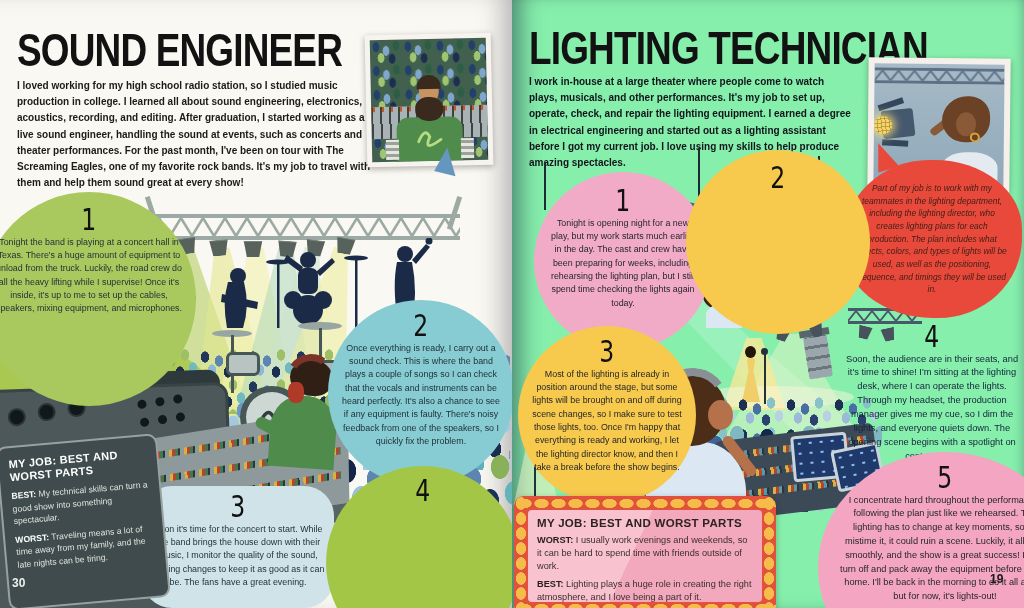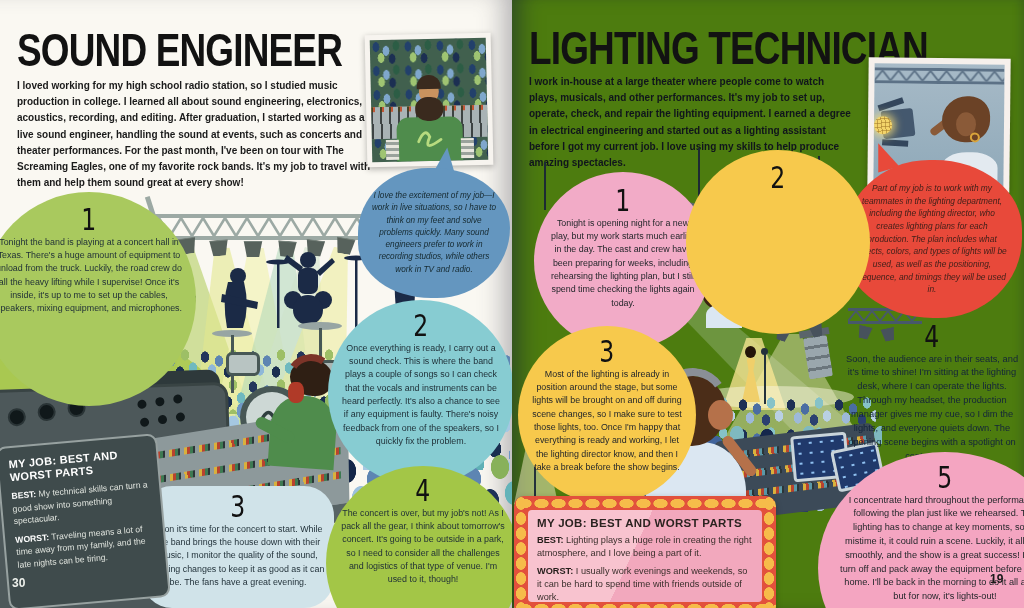--- a/index.html
+++ b/index.html
@@ -1,20 +1,20 @@
 <!DOCTYPE html>
 <html><head>
 <meta charset="utf-8">
 <style>
   * { margin:0; padding:0; box-sizing:border-box; }
   html,body { width:1024px; height:608px; overflow:hidden; background:#333; }
   .spread { position:relative; width:1024px; height:608px; font-family:"Liberation Sans", sans-serif; }
   .page { position:absolute; top:0; height:608px; overflow:hidden; }
   .page-left  { left:0;   width:512px; background:#faf8f2; box-shadow:inset -22px 0 26px -14px rgba(60,60,75,.38); }
-  .page-right { left:512px; width:512px; background:#4d7c0f; box-shadow:inset 20px 0 22px -12px rgba(15,30,55,.5), inset -8px 0 10px -6px rgba(15,30,55,.25); }
+  .page-right { left:512px; width:512px; background:#86efac; box-shadow:inset 20px 0 22px -12px rgba(15,30,55,.5), inset -8px 0 10px -6px rgba(15,30,55,.25); }
 
   
   .big-title { position:absolute; font-weight:800; font-size:44px; letter-spacing:-1px; color:#121212; transform:scaleX(.84) scaleY(1.05); transform-origin:left top; white-space:nowrap; }
   .intro { position:absolute; font-size:10px; font-weight:700; line-height:1.62; color:#1b1b1b; }
 
   
   .b { position:absolute; border-radius:50%; display:flex; flex-direction:column; align-items:center; text-align:center; z-index:6; }
   .num { font-family:"DejaVu Sans", sans-serif; font-size:31px; font-weight:500; color:#111; transform:scaleX(.76); line-height:1.05; }
   .txt { font-size:8.9px; line-height:1.5; color:#1e2e36; }
   .bubble1 { left:-18px; top:192px; width:214px; height:214px; background:#a9c95e; padding-top:11px; }
@@ -346,39 +346,35 @@
         </div>
         <div class="pL-sleeve" style="left:50%;margin-left:-44px;"></div>
         <div class="pL-sleeve" style="left:50%;margin-left:31px;"></div>
         <div class="pL-face"></div>
         <div class="pL-hair"></div>
         <div class="pL-beard"></div>
       </div>
     </div>
 
     <div class="tailL"></div>
-    <div class="speechL">
-      <p class="stx">I love the excitement of my job—I work in live situations, so I have to think on my feet and solve problems quickly. Many sound engineers prefer to work in recording studios, while others work in TV and radio.</p>
-    </div>
 
     <div class="b bubble1">
       <div class="num">1</div>
       <p class="txt">Tonight the band is playing at a concert hall in Texas. There's a huge amount of equipment to unload from the truck. Luckily, the road crew do all the heavy lifting while I supervise! Once it's inside, it's up to me to set up the cables, speakers, mixing equipment, and microphones.</p>
     </div>
     <div class="b bubble2">
       <div class="num">2</div>
       <p class="txt">Once everything is ready, I carry out a sound check. This is where the band plays a couple of songs so I can check that the vocals and instruments can be heard perfectly. It's also a chance to see if any equipment is faulty. There's noisy feedback from one of the speakers, so I quickly fix the problem.</p>
     </div>
     <div class="b bubble3">
       <div class="num">3</div>
       <p class="txt">Soon it's time for the concert to start. While the band brings the house down with their music, I monitor the quality of the sound, making changes to keep it as good as it can be. The fans have a great evening.</p>
     </div>
     <div class="b bubble4">
       <div class="num">4</div>
-      <p class="txt">The concert is over, but my job's not! As I pack all the gear, I think about tomorrow's concert. It's going to be outside in a park, so I need to consider all the challenges and logistics of that type of venue. I'm used to it, though!</p>
     </div>
 
     <div class="jobboxL">
       <div class="jb-title">MY JOB: BEST AND WORST PARTS</div>
       <p class="jb-par"><span class="jb-lab">BEST:</span> <span>My technical skills can turn a good show into something spectacular.</span></p>
       <p class="jb-par"><span class="jb-lab">WORST:</span> <span>Traveling means a lot of time away from my family, and the late nights can be tiring.</span></p>
     </div>
     <div class="pagenumL">30</div>
   </div>
 
@@ -487,20 +483,20 @@
       <p class="txt">Soon, the audience are in their seats, and it's time to shine! I'm sitting at the lighting desk, where I can operate the lights. Through my headset, the production manager gives me my cue, so I dim the lights, and everyone quiets down. The opening scene begins with a spotlight on center stage.</p>
     </div>
     <div class="b r5">
       <div class="num">5</div>
       <p class="txt">I concentrate hard throughout the performance, following the plan just like we rehearsed. The lighting has to change at key moments, so if I mistime it, it could ruin a scene. Luckily, it all runs smoothly, and the show is a great success! I help turn off and pack away the equipment before I head home. I'll be back in the morning to do it all again, but for now, it's lights-out!</p>
     </div>
 
     <div class="marquee">
       <div class="marquee-inner">
         <div class="jb-title">MY JOB: BEST AND WORST PARTS</div>
+        <p class="jb-par"><span class="jb-lab">WORST:</span> <span>I usually work evenings and weekends, so it can be hard to spend time with friends outside of work.</span></p>
         <p class="jb-par"><span class="jb-lab">BEST:</span> <span>Lighting plays a huge role in creating the right atmosphere, and I love being a part of it.</span></p>
-        <p class="jb-par"><span class="jb-lab">WORST:</span> <span>I usually work evenings and weekends, so it can be hard to spend time with friends outside of work.</span></p>
       </div>
     </div>
     <div class="pagenumR">19</div>
   </div>
 
 </div>
 
 </body></html>

